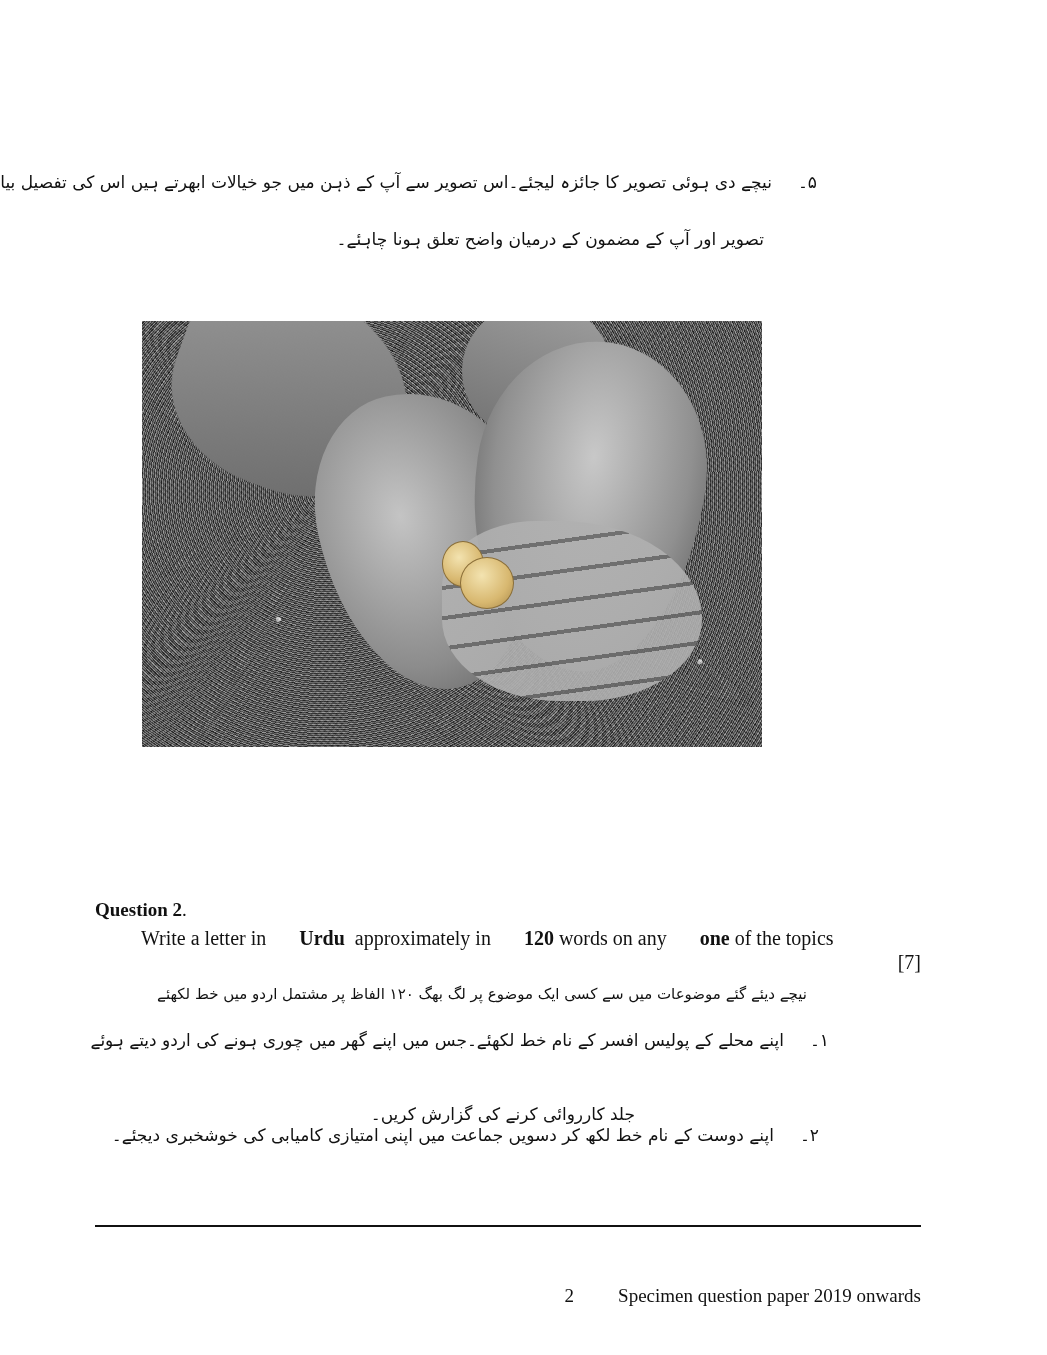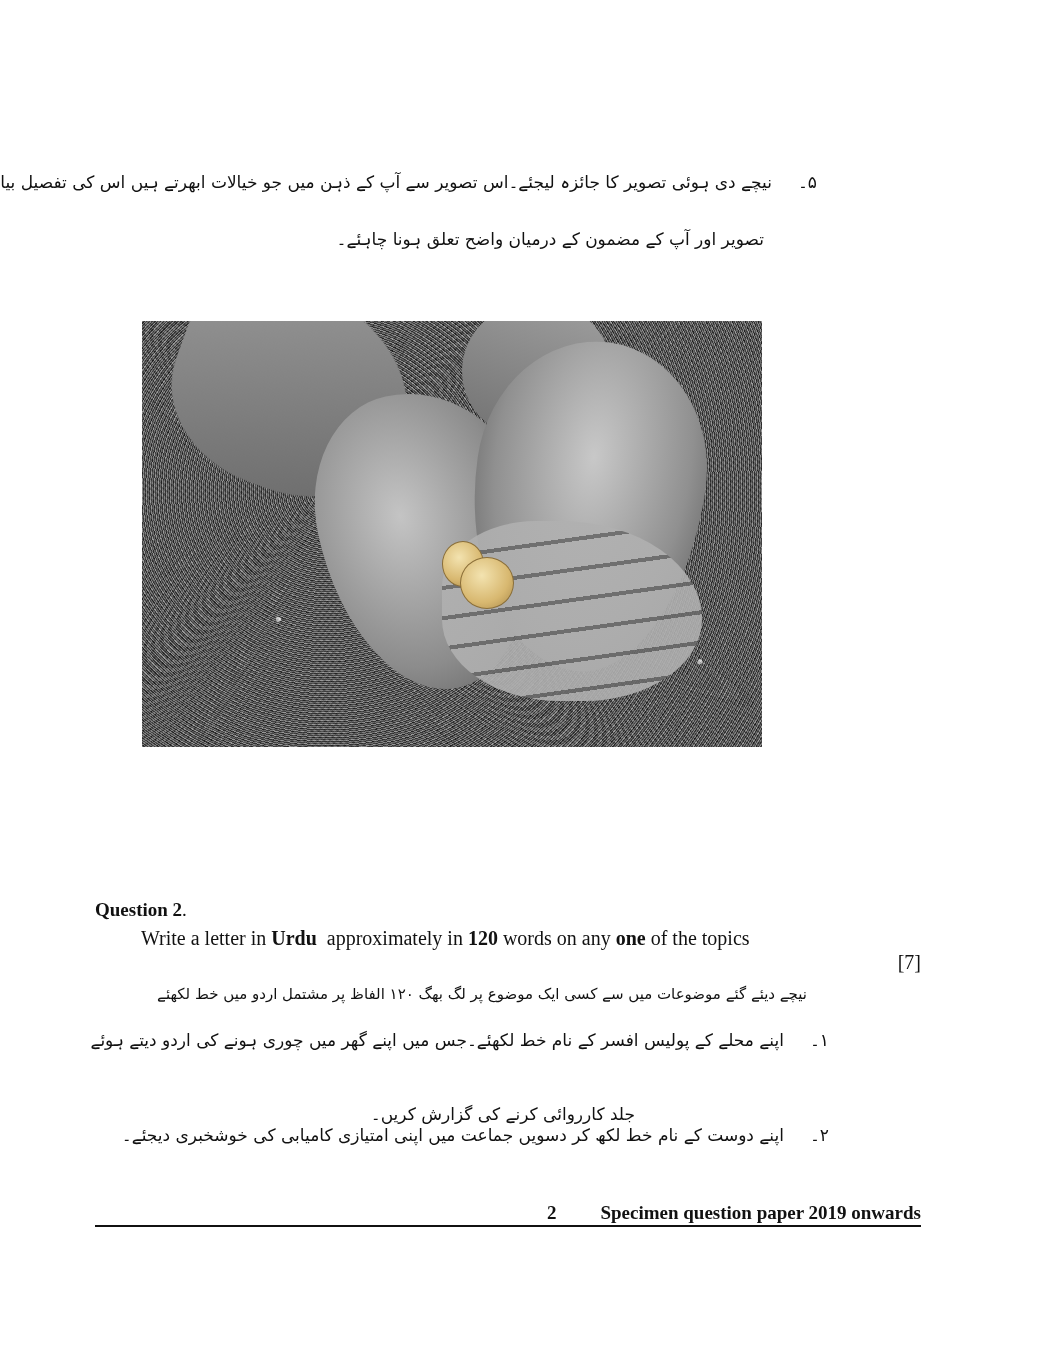--- a/index.html
+++ b/index.html
@@ -113,48 +113,48 @@
     }
     .q2-heading .dot { font-weight: normal; }
     .q2-text {
       position: absolute;
       left: 141px;
       top: 925px;
       font-size: 20px;
       line-height: 26px;
       width: 700px;
     }
-    .q2-text b { font-weight: bold; }
+    .q2-text b { font-weight: bold; margin-left: 28px; }
     .q2-text .line2 { padding-left: 4px; }
     .marks {
       position: absolute;
       right: 126px;
       top: 951px;
       font-size: 20px;
     }
     #q2-urdu-instr { right: 240px; top: 985px; font-size: 15px; }
     #q2-topic1-line1 { right: 218px; top: 1030px; font-size: 17px; }
     #q2-topic1-line2 { right: 412px; top: 1080px; font-size: 17px; margin-top: 24px; }
-    #q2-topic2 { right: 218px; top: 1125px; font-size: 17px; }
+    #q2-topic2 { right: 228px; top: 1125px; font-size: 17px; }
 
     
     .footer-rule {
       position: absolute;
       left: 95px;
       top: 1225px;
       width: 826px;
       height: 2px;
       background: #111;
     }
     .footer {
       position: absolute;
       right: 126px;
-      top: 1202px;
+      top: 1285px;
       font-size: 19px;
-      font-weight: bold;
+      font-weight: normal;
     }
     .footer .page-num { margin-right: 44px; }
   </style>
 </head>
 <body>
 
 <div class="urdu" id="q5-line1">
   <span class="num">۵۔</span><span>نیچے دی ہوئی تصویر کا جائزہ لیجئے۔اس تصویر سے آپ کے ذہن میں جو خیالات ابھرتے ہیں اس کی تفصیل بیان کیجئے۔</span>
 </div>
 <div class="urdu" id="q5-line2">تصویر اور آپ کے مضمون کے درمیان واضح تعلق ہونا چاہئے۔</div>

